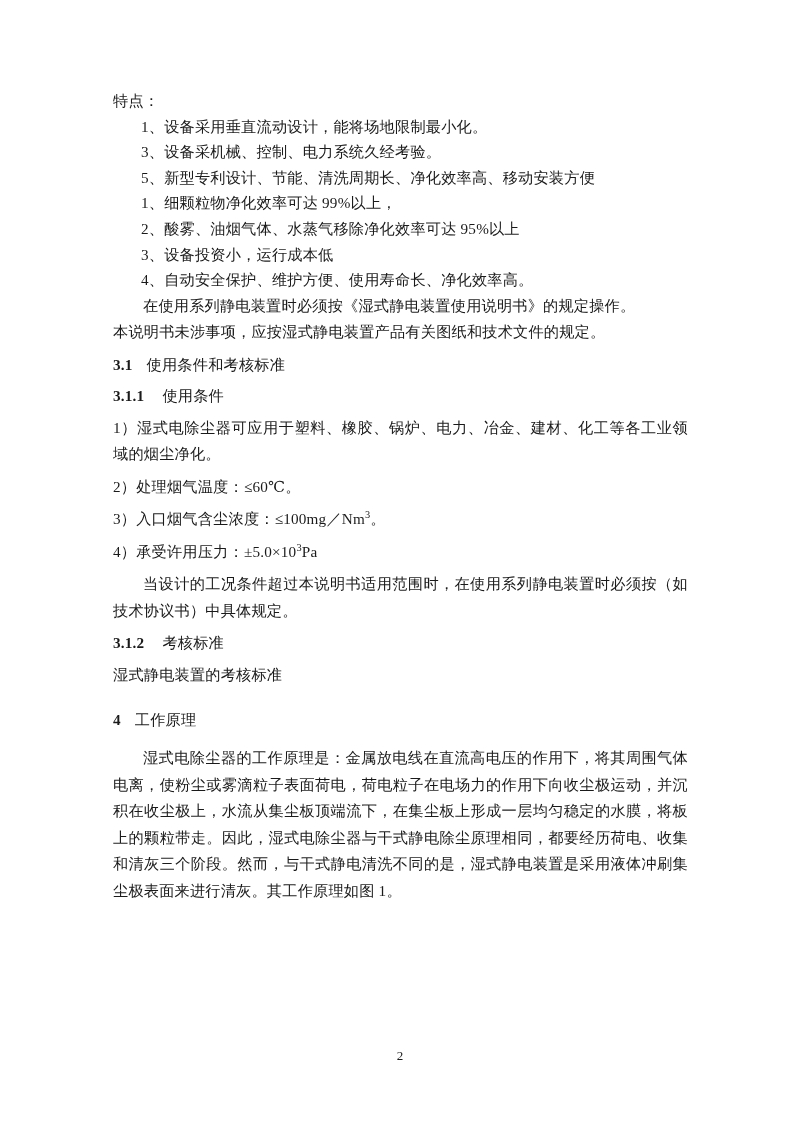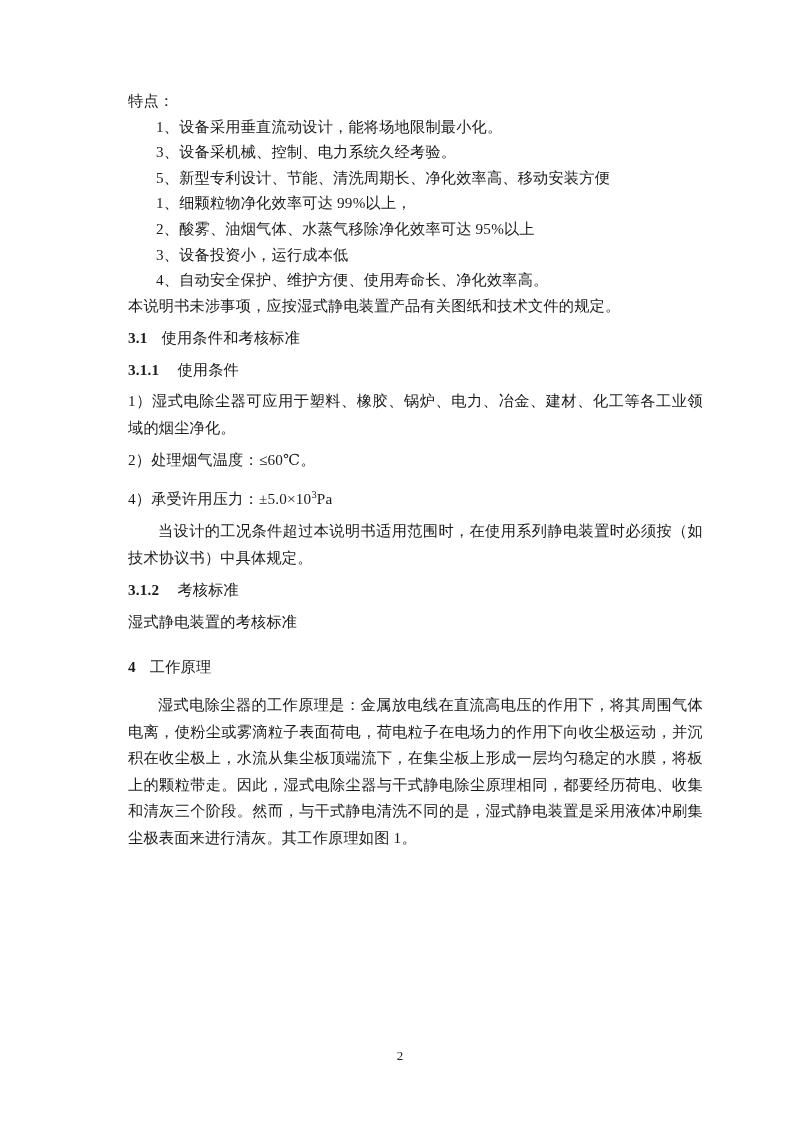--- a/index.html
+++ b/index.html
@@ -14,21 +14,21 @@
     position: relative;
     width: 800px;
     height: 1131px;
     background: #ffffff;
     margin: 0 auto;
     overflow: hidden;
     box-sizing: border-box;
   }
   .content {
     position: absolute;
-    left: 128px;
+    left: 113px;
     top: 88px;
     width: 575px;
   }
   .line {
     font-size: 15.2px;
     line-height: 25.6px;
     color: #1a1a1a;
     white-space: pre-wrap;
     letter-spacing: 0.2px;
   }
@@ -91,37 +91,41 @@
     <div class="line">特点：</div>
     <div class="line indent1">1、设备采用垂直流动设计，能将场地限制最小化。</div>
     <div class="line indent1">3、设备采机械、控制、电力系统久经考验。</div>
     <div class="line indent1">5、新型专利设计、节能、清洗周期长、净化效率高、移动安装方便</div>
 
     <div class="line indent1">1、细颗粒物净化效率可达 99%以上，</div>
     <div class="line indent1">2、酸雾、油烟气体、水蒸气移除净化效率可达 95%以上</div>
     <div class="line indent1">3、设备投资小，运行成本低</div>
     <div class="line indent1">4、自动安全保护、维护方便、使用寿命长、净化效率高。</div>
 
+    <div class="para first">在使用系列静电装置时必须按《湿式静电装置使用说明书》的规定操作。</div>
     <div class="para">本说明书未涉事项，应按湿式静电装置产品有关图纸和技术文件的规定。</div>
 
     <div class="gap-sm"></div>
     <div class="heading">
       <span class="num">3.1</span><span class="htext">使用条件和考核标准</span>
     </div>
 
     <div class="gap-sm"></div>
     <div class="heading h4">
       <span class="num">3.1.1</span><span class="htext">使用条件</span>
     </div>
 
     <div class="gap-sm"></div>
     <div class="para">1）湿式电除尘器可应用于塑料、橡胶、锅炉、电力、冶金、建材、化工等各工业领域的烟尘净化。</div>
     <div class="gap-sm"></div>
     <div class="para">2）处理烟气温度：≤60℃。</div>
     <div class="gap-sm"></div>
+    <div class="para">
+      <span>3）入口烟气含尘浓度：≤100mg／Nm</span><sup>3</sup><span>。</span>
+    </div>
     <div class="gap-sm"></div>
     <div class="para">
       <span>4）承受许用压力：±5.0×10</span><sup>3</sup><span>Pa</span>
     </div>
 
     <div class="gap-sm"></div>
     <div class="para first">当设计的工况条件超过本说明书适用范围时，在使用系列静电装置时必须按（如技术协议书）中具体规定。</div>
 
     <div class="gap-sm"></div>
     <div class="heading h4">

